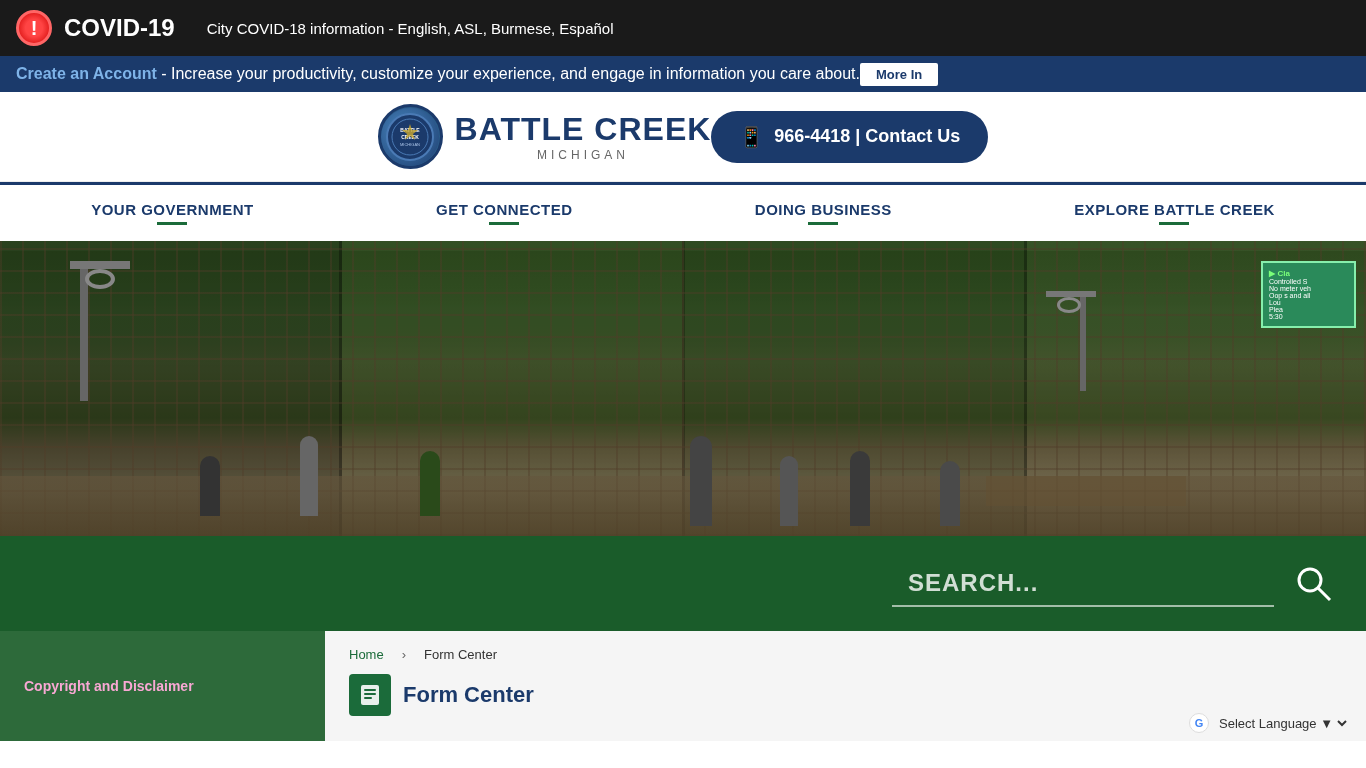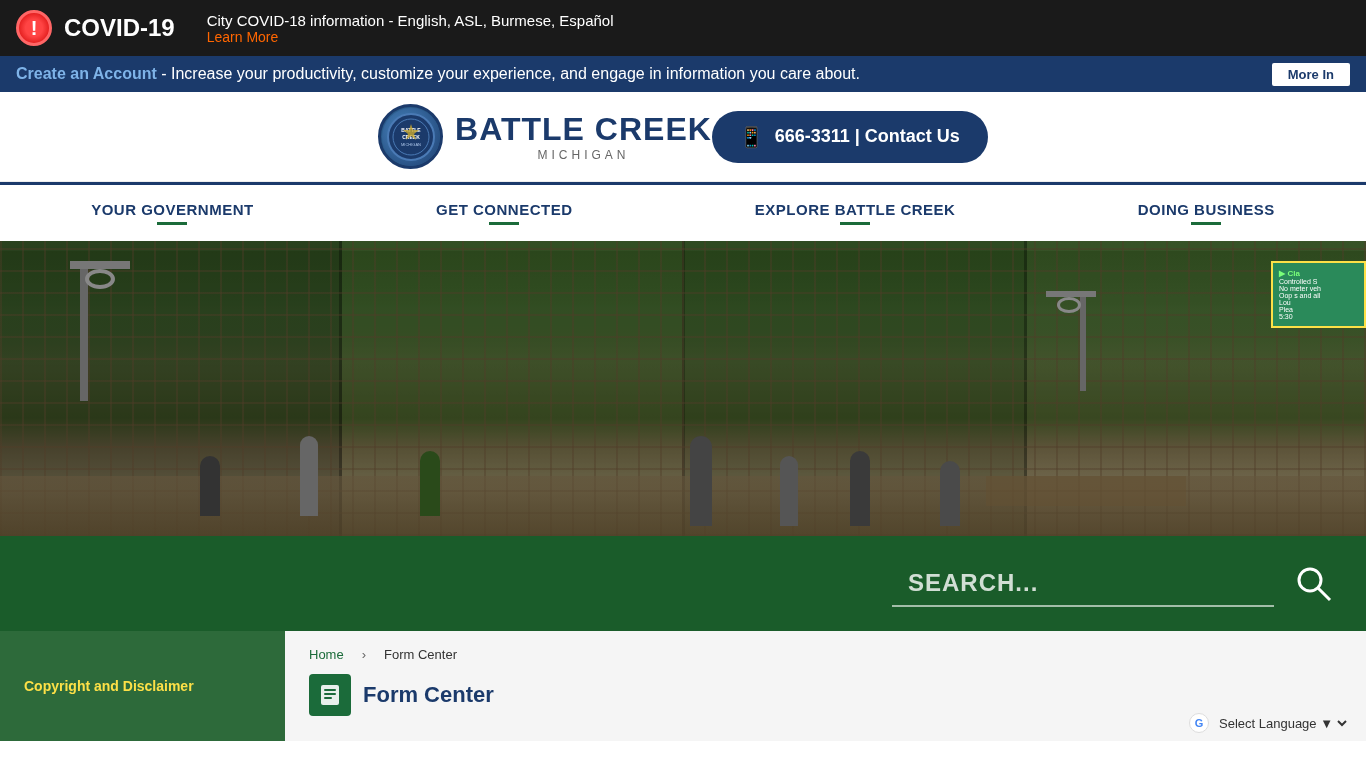--- a/index.html
+++ b/index.html
@@ -37,21 +37,21 @@
     }
     .covid-text-block { display: flex; flex-direction: column; }
     .covid-main-text { font-size: 15px; color: white; }
     .covid-learn-more { color: #ff6600; font-size: 14px; cursor: pointer; text-decoration: none; }
 
     
     .account-banner {
       background: #1b3a6b;
       color: white;
       display: flex;
-      justify-content: space-between;
+      justify-content: flex-start;
       align-items: center;
       padding: 0 16px;
       height: 36px;
     }
     .create-account-link { color: #7eb3e8; text-decoration: none; font-weight: bold; cursor: pointer; }
     .sign-in-btn {
       background: white;
       color: #1b3a6b;
       border: none;
       padding: 4px 16px;
@@ -228,22 +228,22 @@
     }
 
     
     .footer-section {
       display: flex;
       min-height: 110px;
       background: #f5f5f5;
     }
     .footer-left {
       background: #2d6a3a;
-      color: #fde047;
-      width: 285px;
+      color: #f9a8d4;
+      width: 325px;
       padding: 7px 24px;
       display: flex;
       align-items: center;
       flex-shrink: 0;
     }
     .copyright-text {
       font-size: 14px;
       font-weight: bold;
     }
 
@@ -319,21 +319,20 @@
     }
   </style>
 </head>
 <body>
 
 <div class="covid-banner">
   <div class="covid-icon">!</div>
   <span class="covid-title">COVID-19</span>
   <div class="covid-text-block">
     <span class="covid-main-text">City COVID-18 information - English, ASL, Burmese, Español</span>
-    <a class="covid-learn-more">Learn More</a>
   </div>
 </div>
 
 <div class="account-banner">
   <div>
     <a class="create-account-link">Create an Account</a>
     <span> - Increase your productivity, customize your experience, and engage in information you care about.</span>
   </div>
   <button class="sign-in-btn">More In</button>
 </div>
@@ -352,29 +351,29 @@
         </svg>
       </div>
     </div>
     <div class="site-title-block">
       <div class="site-title">BATTLE CREEK</div>
       <div class="site-subtitle">MICHIGAN</div>
     </div>
   </div>
   <button class="contact-btn">
     <span class="phone-icon-svg">📱</span>
-    <span>666-3311 | Contact Us</span>
+    <span>966-4418 | Contact Us</span>
   </button>
 </div>
 
 <nav class="main-nav">
   <div class="nav-item">YOUR GOVERNMENT</div>
   <div class="nav-item">GET CONNECTED</div>
+  <div class="nav-item">DOING BUSINESS</div>
   <div class="nav-item">EXPLORE BATTLE CREEK</div>
-  <div class="nav-item">DOING BUSINESS</div>
 </nav>
 
 <div class="hero-section">
   <div class="hero-bg">
 
     <div style="position:absolute;top:0;left:0;right:0;bottom:0;background:linear-gradient(180deg,#3a5a2a 0%,#2a4a1a 20%,#4a5a30 40%,#3a4a20 60%,#6a5a40 70%,#8a7a60 85%,#7a6a50 100%);"></div>
 
     <div style="position:absolute;top:10px;left:0;right:0;height:120px;background:linear-gradient(180deg,#2a4a1a 0%,#3a5a2a 50%,transparent 100%);opacity:0.8;"></div>
 
     <div style="position:absolute;top:0;left:0;right:0;bottom:0;display:flex;">
@@ -409,21 +408,21 @@
     <div style="position:absolute;bottom:10px;left:780px;z-index:5;">
       <div style="width:18px;height:70px;background:#555;border-radius:9px 9px 0 0;"></div>
     </div>
     <div style="position:absolute;bottom:10px;left:850px;z-index:5;">
       <div style="width:20px;height:75px;background:#3a3a3a;border-radius:10px 10px 0 0;"></div>
     </div>
     <div style="position:absolute;bottom:10px;left:940px;z-index:5;">
       <div style="width:20px;height:65px;background:#4a4a4a;border-radius:10px 10px 0 0;"></div>
     </div>
 
-    <div style="position:absolute;top:20px;right:0px;width:95px;background:#2a8a5a;color:white;font-size:7px;padding:6px;z-index:4;border:2px solid #fde047;">
+    <div style="position:absolute;top:20px;right:10px;width:95px;background:#2a8a5a;color:white;font-size:7px;padding:6px;z-index:4;border:2px solid #86efac;">
       <div style="color:#7aff7a;font-weight:bold;font-size:8px;">▶ Cla</div>
       <div>Controlled S</div>
       <div>No meter veh</div>
       <div>Oop s and all</div>
       <div>Lou</div>
       <div>Plea</div>
       <div>5:30</div>
     </div>
 
     <div style="position:absolute;bottom:0;left:0;right:0;height:60px;background:linear-gradient(180deg,rgba(100,85,60,0.6) 0%,rgba(80,65,40,0.8) 100%);z-index:2;"></div>

